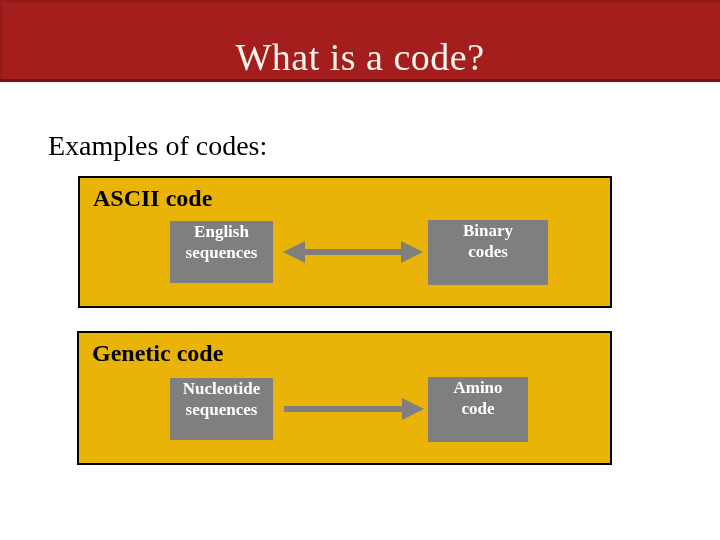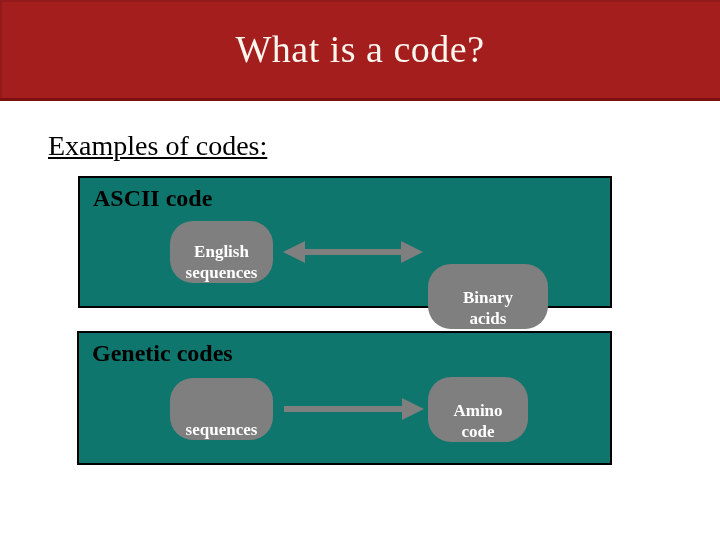--- a/index.html
+++ b/index.html
@@ -1,53 +1,52 @@
 <!DOCTYPE html>
 <html style="--header-red: #A51E1E; --header-border: #7A1010; --box-gray: #7F7F7F; --arrow-gray: #7F7F7F; --box-border: #000000;"><head>
 <meta charset="utf-8">
 <style>
   html,body { margin:0; padding:0; background:#ffffff; }
   .slide {
     position:relative; width:720px; height:540px; background:#ffffff;
     font-family:"Liberation Serif", serif; overflow:hidden;
   }
   .header {
-    position:absolute; left:0; top:0; width:720px; height:101px;
+    position:absolute; left:0; top:0; width:720px; height:82px;
     background:var(--header-red,#A51E1E);
     border-bottom:3px solid var(--header-border,#7A1010);
     box-shadow: inset 2px 2px 0 rgba(0,0,0,0.12);
-    display:flex; align-items:center; justify-content:center;
+    display:flex; align-items:flex-end; justify-content:center;
     box-sizing:border-box;
   }
   .title {
     color:#FBF6EE; font-size:38px; font-weight:normal; letter-spacing:0.5px;
   }
   .intro {
-    position:absolute; left:48px; top:130px; font-size:28px; color:#000000;text-decoration:underline;
+    position:absolute; left:48px; top:130px; font-size:28px; color:#000000;
   }
   .section {
-    position:absolute; border:2px solid var(--box-border,#000000); background:#0f766e;
+    position:absolute; border:2px solid var(--box-border,#000000); background:#eab308;
     box-sizing:content-box;
   }
   .section.s1 { left:78px;  top:176px; width:530px; height:128px; }
   .section.s2 { left:77px;  top:331px; width:531px; height:130px; }
   .section-heading {
     position:absolute; left:13px; top:7px; font-weight:bold; font-size:24px; color:#000000;
     white-space:nowrap;
   }
   .gbox {
     position:absolute; background:var(--box-gray,#7F7F7F); color:#ffffff;
     font-weight:bold; font-size:17px; line-height:21px;
-    display:flex; flex-direction:column; align-items:center; justify-content:flex-end;
+    display:flex; flex-direction:column; align-items:center; justify-content:flex-start;
     text-align:center;
-    border-radius:23px;
   }
   .gbox span { display:block; }
   .s1 .gbox.left  { left:90px;  top:43px; width:103px; height:62px; }
-  .s1 .gbox.right { left:348px; top:42px; width:120px; height:65px;margin-top:44px; }
+  .s1 .gbox.right { left:348px; top:42px; width:120px; height:65px; }
   .s2 .gbox.left  { left:91px;  top:45px; width:103px; height:62px; }
   .s2 .gbox.right { left:349px; top:44px; width:100px; height:65px; }
   .arrow-svg { position:absolute; }
   .s1 .arrow-svg { left:203px; top:59px; }
   .s2 .arrow-svg { left:205px; top:61px; }
   .arrow-shape { fill:var(--arrow-gray,#7F7F7F); }
 </style>
 </head>
 <body>
 
@@ -68,28 +67,29 @@
     </div>
 
     <svg class="arrow-svg" width="140" height="30" viewBox="0 0 140 30">
       <polygon class="arrow-shape" points="0,15 22,4 22,26"></polygon>
       <rect class="arrow-shape" x="18" y="12" width="104" height="6"></rect>
       <polygon class="arrow-shape" points="140,15 118,4 118,26"></polygon>
     </svg>
 
     <div class="gbox right">
       <span>Binary</span>
-      <span>acids</span>
+      <span>codes</span>
     </div>
   </div>
 
   <div class="section s2">
-    <div class="section-heading">Genetic codes</div>
+    <div class="section-heading">Genetic code</div>
 
     <div class="gbox left">
+      <span>Nucleotide</span>
       <span>sequences</span>
     </div>
 
     <svg class="arrow-svg" width="140" height="30" viewBox="0 0 140 30">
       <rect class="arrow-shape" x="0" y="12" width="119" height="6"></rect>
       <polygon class="arrow-shape" points="140,15 118,4 118,26"></polygon>
     </svg>
 
     <div class="gbox right">
       <span>Amino</span>

